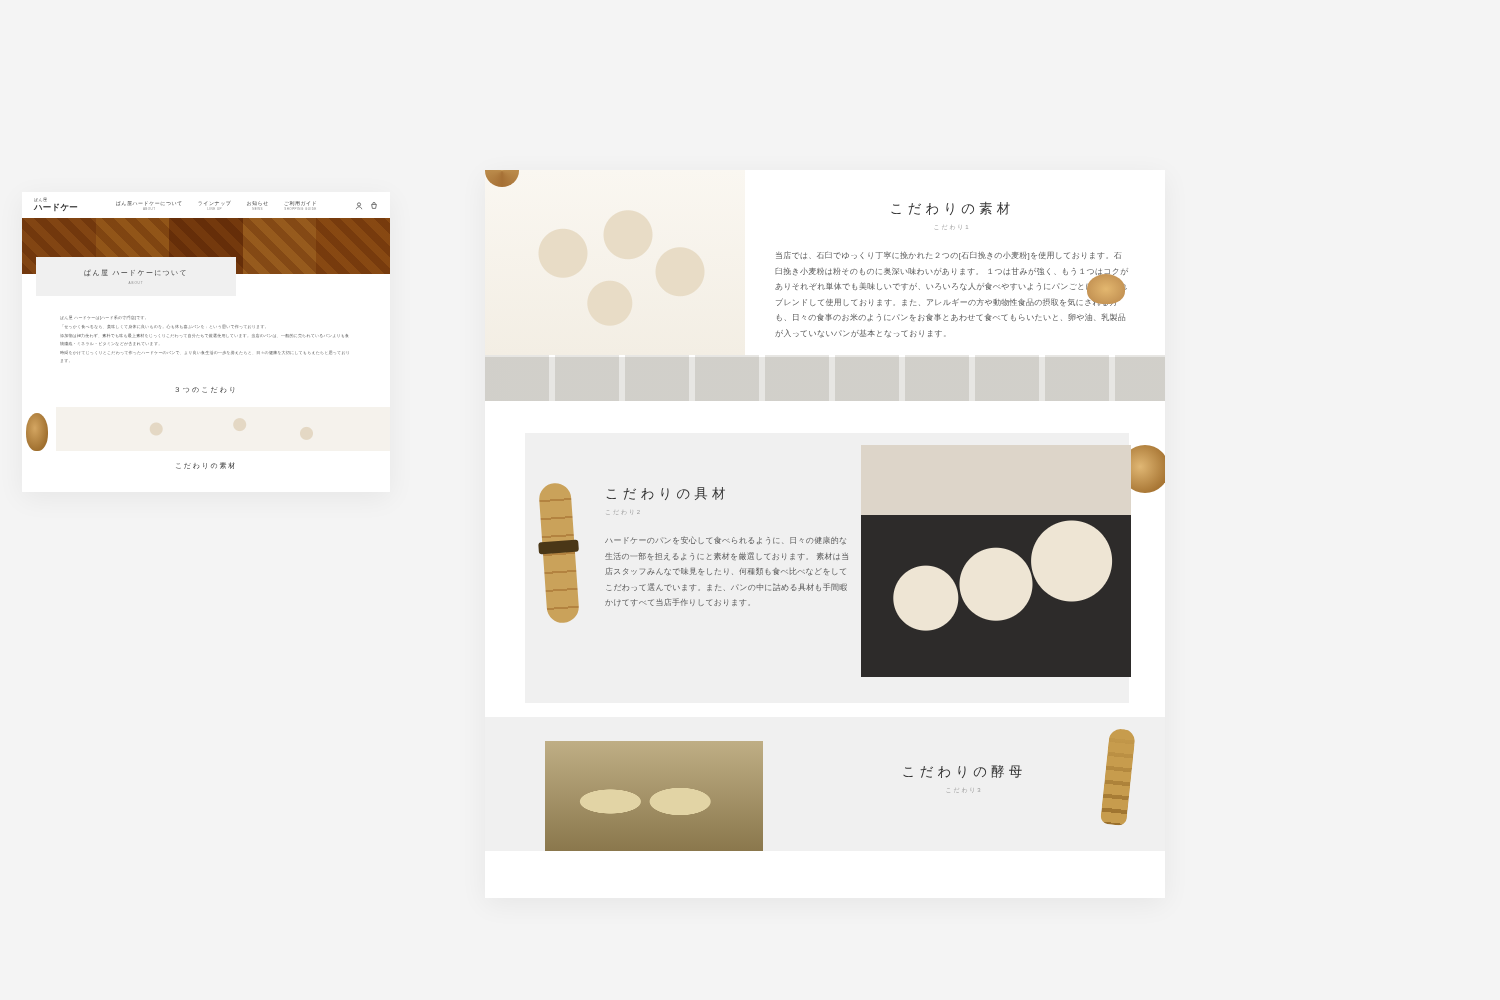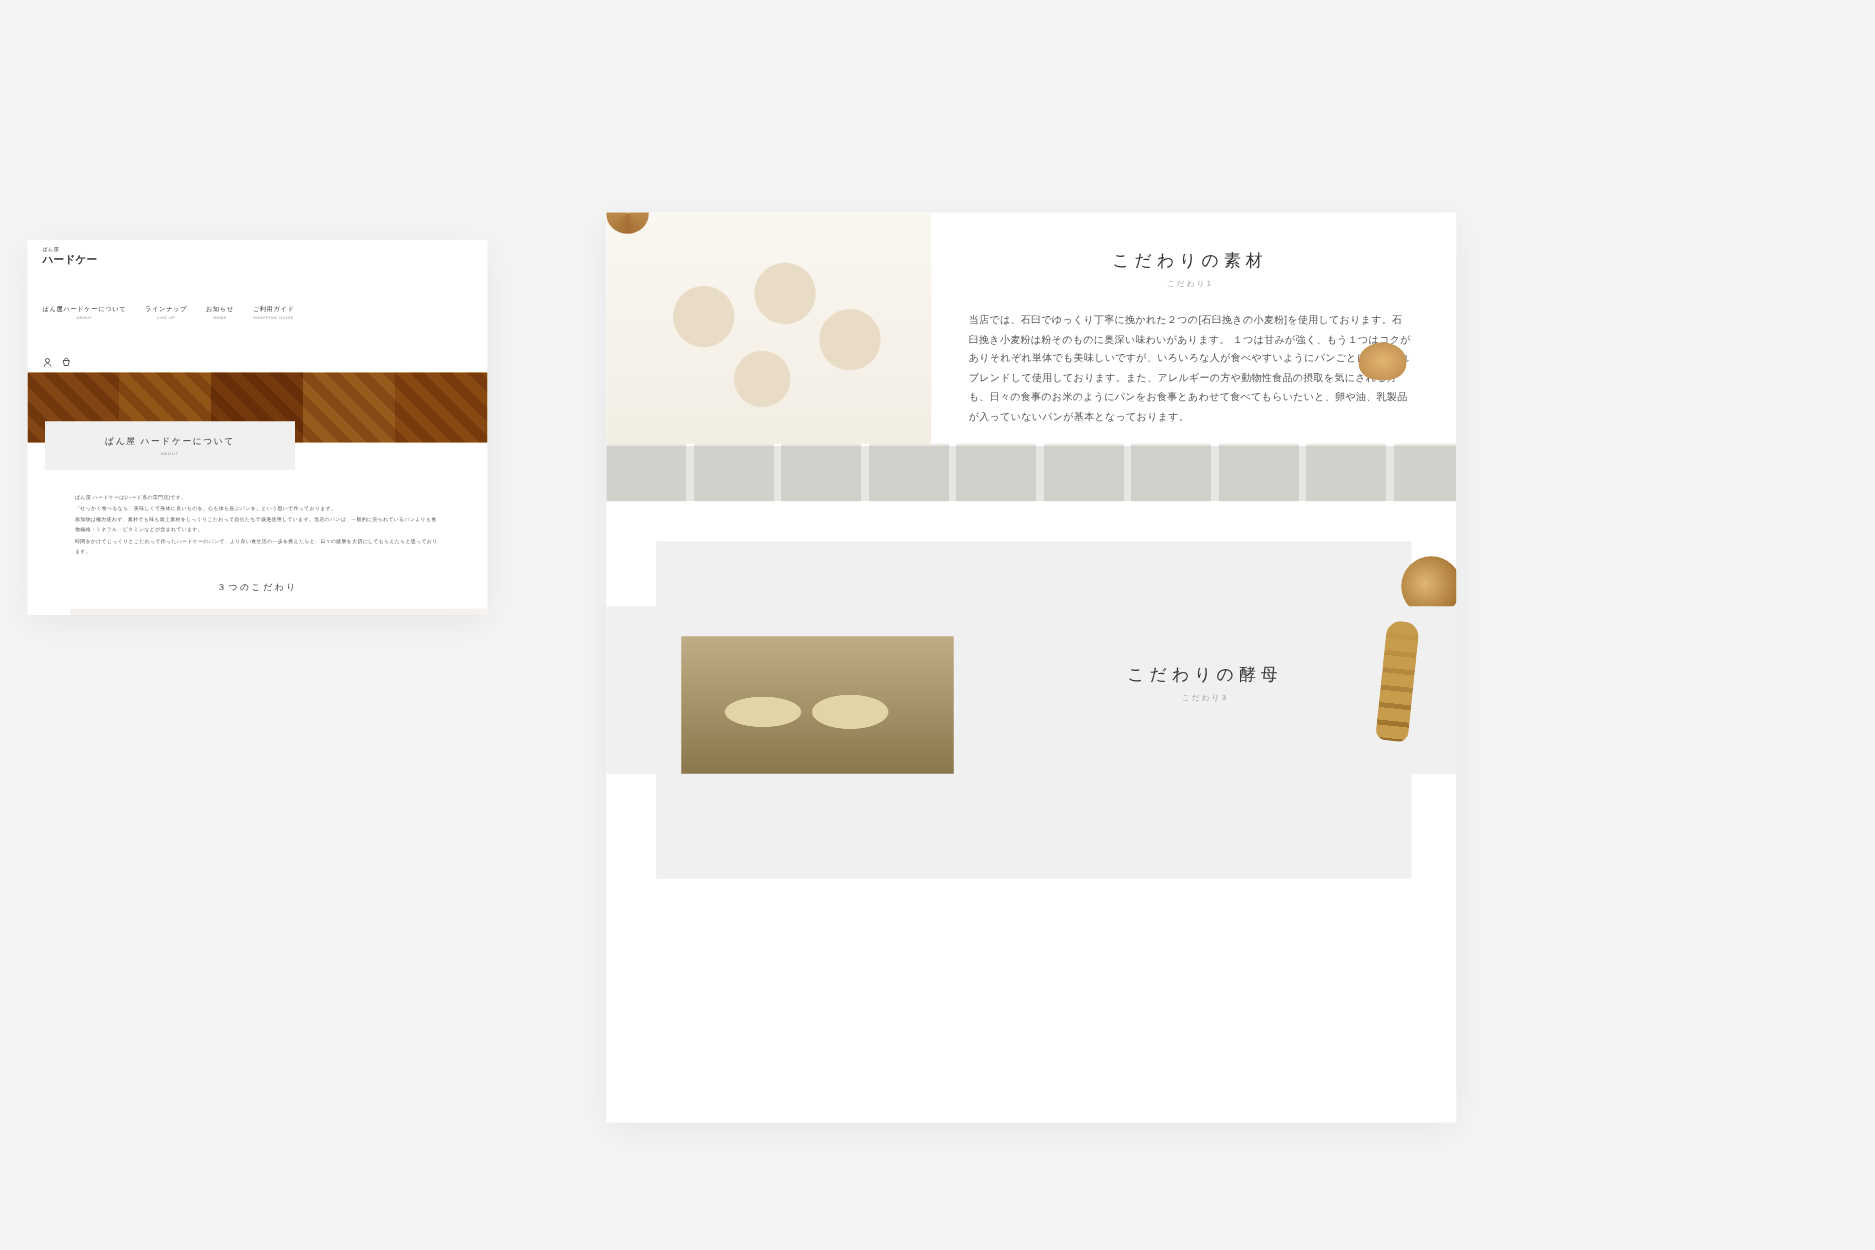--- a/index.html
+++ b/index.html
@@ -19,24 +19,23 @@
     left: 22px;
     top: 192px;
     width: 368px;
     height: 300px;
     background: #fff;
     box-shadow: 0 6px 26px rgba(0,0,0,.06);
     overflow: hidden;
   }
   .hdr {
     display: flex;
-    align-items: flex-start;
+    align-items: center;
     padding: 5px 12px 4px;
     gap: 30px;
-    flex-direction: column;
   }
   .logo { flex-shrink:0; }
   .logo-s { font-size:4px; letter-spacing:.1em; }
   .logo-m { font-size:8.5px; font-weight:600; letter-spacing:.02em; white-space:nowrap; }
   .nav { display:flex; gap:15px; flex:1; justify-content:center; }
   .nav-item { text-align:center; }
   .nav-jp { font-size:5px; letter-spacing:.1em; }
   .nav-en { font-size:3px; letter-spacing:.15em; color:#888; margin-top:1px; }
   .icons { display:flex; gap:7px; }
   .ico { width:8px; height:8px; stroke:#555; stroke-width:1; fill:none; }
@@ -265,20 +264,30 @@
 １つは甘みが強く、もう１つはコクがありそれぞれ単体でも美味しいですが、いろいろな人が食べやすいようにパンごとにそれぞれブレンドして使用しております。また、アレルギーの方や動物性食品の摂取を気にされる方も、日々の食事のお米のようにパンをお食事とあわせて食べてもらいたいと、卵や油、乳製品が入っていないパンが基本となっております。</div>
     </div>
     <div class="croissant"></div>
   </div>
 
   <div class="tile-strip"></div>
 
   <div class="sec s2-wrap">
     <div class="s2-gray gray"></div>
     <div class="knot"></div>
+    <div class="s2-inner">
+      <div class="baguette"></div>
+      <div class="s2-text">
+        <h3 class="sec-h">こだわりの具材</h3>
+        <div class="sec-sub">こだわり2</div>
+        <div class="sec-body">ハードケーのパンを安心して食べられるように、日々の健康的な生活の一部を担えるようにと素材を厳選しております。
+素材は当店スタッフみんなで味見をしたり、何種類も食べ比べなどをしてこだわって選んでいます。また、パンの中に詰める具材も手間暇かけてすべて当店手作りしております。</div>
+      </div>
+      <div class="s2-img"></div>
+    </div>
   </div>
 
   <div class="sec gray s3">
     <div class="s3-img"></div>
     <div class="s3-text">
       <h3 class="sec-h">こだわりの酵母</h3>
       <div class="sec-sub">こだわり3</div>
     </div>
     <div class="wheat"></div>
   </div>

